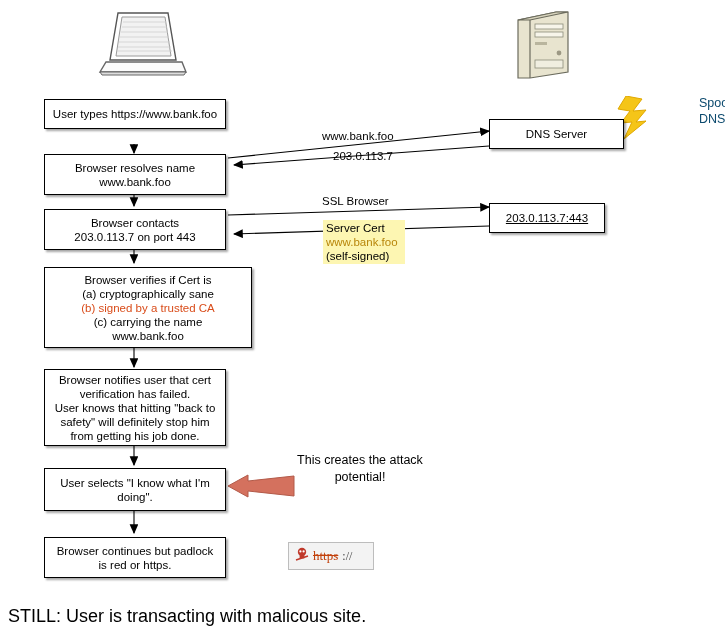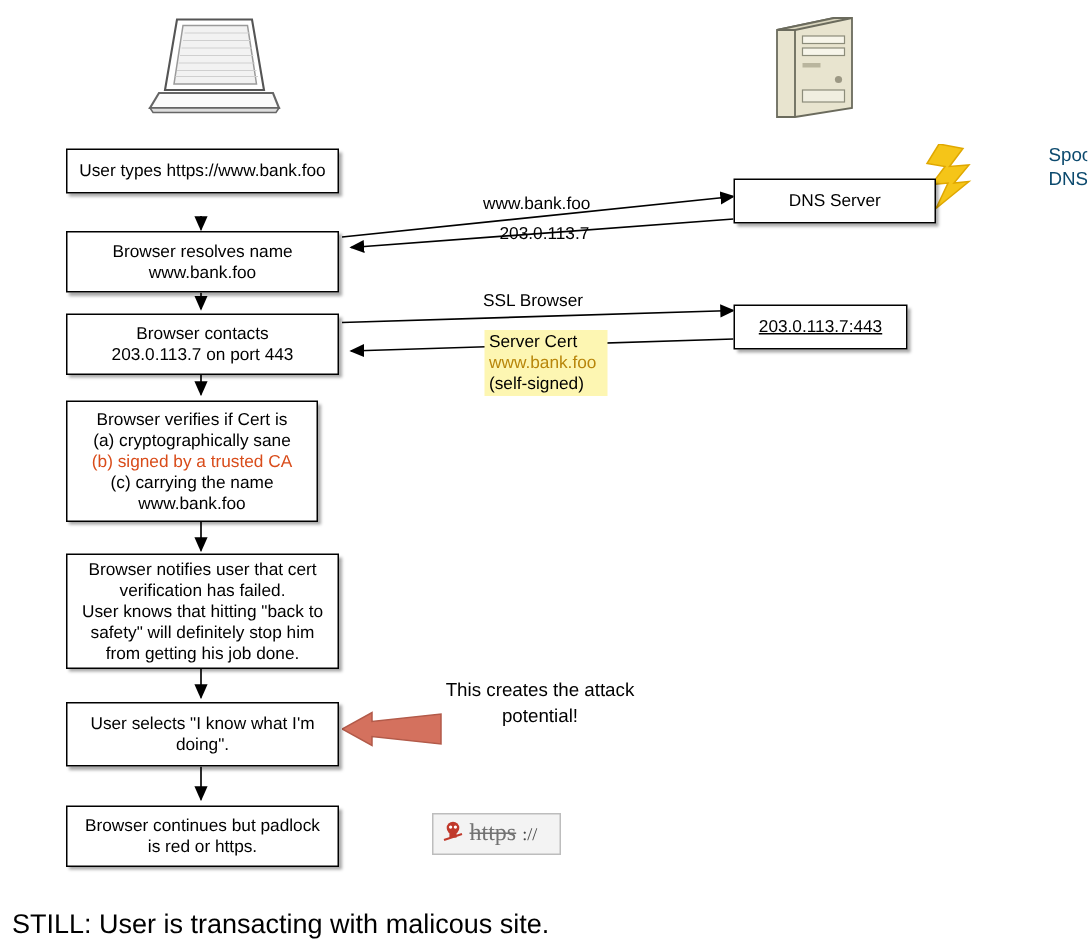--- a/index.html
+++ b/index.html
@@ -78,22 +78,22 @@
     position: absolute;
     box-sizing: border-box;
     background: #f3f3f3;
     border: 1px solid #bdbdbd;
     display: flex;
     align-items: center;
     padding-left: 6px;
     gap: 4px;
   }
   .urlbar .https {
-    font-size: 16px;
-    color: #737373;
+    font-size: 13px;
+    color: #c2410c;
     text-decoration: line-through;
     font-family: "Liberation Serif", serif;
   }
   .urlbar .slashes {
     font-size: 12px;
     color: #444444;
     font-family: "Liberation Serif", serif;
   }
   svg.overlay {
     position: absolute;
@@ -191,21 +191,21 @@
   <div class="box" style="left:44px; top:154px; width:182px; height:41px;">
     <span class="ln">Browser resolves name</span>
     <span class="ln">www.bank.foo</span>
   </div>
 
   <div class="box" style="left:44px; top:209px; width:182px; height:41px;">
     <span class="ln">Browser contacts</span>
     <span class="ln">203.0.113.7 on port 443</span>
   </div>
 
-  <div class="box" style="left:44px; top:267px; width:168px; height:81px;">
+  <div class="box" style="left:44px; top:267px; width:208px; height:81px;">
     <span class="ln">Browser verifies if Cert is</span>
     <span class="ln">(a) cryptographically sane</span>
     <span class="ln red">(b) signed by a trusted CA</span>
     <span class="ln">(c) carrying the name</span>
     <span class="ln">www.bank.foo</span>
   </div>
 
   <div class="box" style="left:44px; top:369px; width:182px; height:77px;">
     <span class="ln">Browser notifies user that cert</span>
     <span class="ln">verification has failed.</span>

